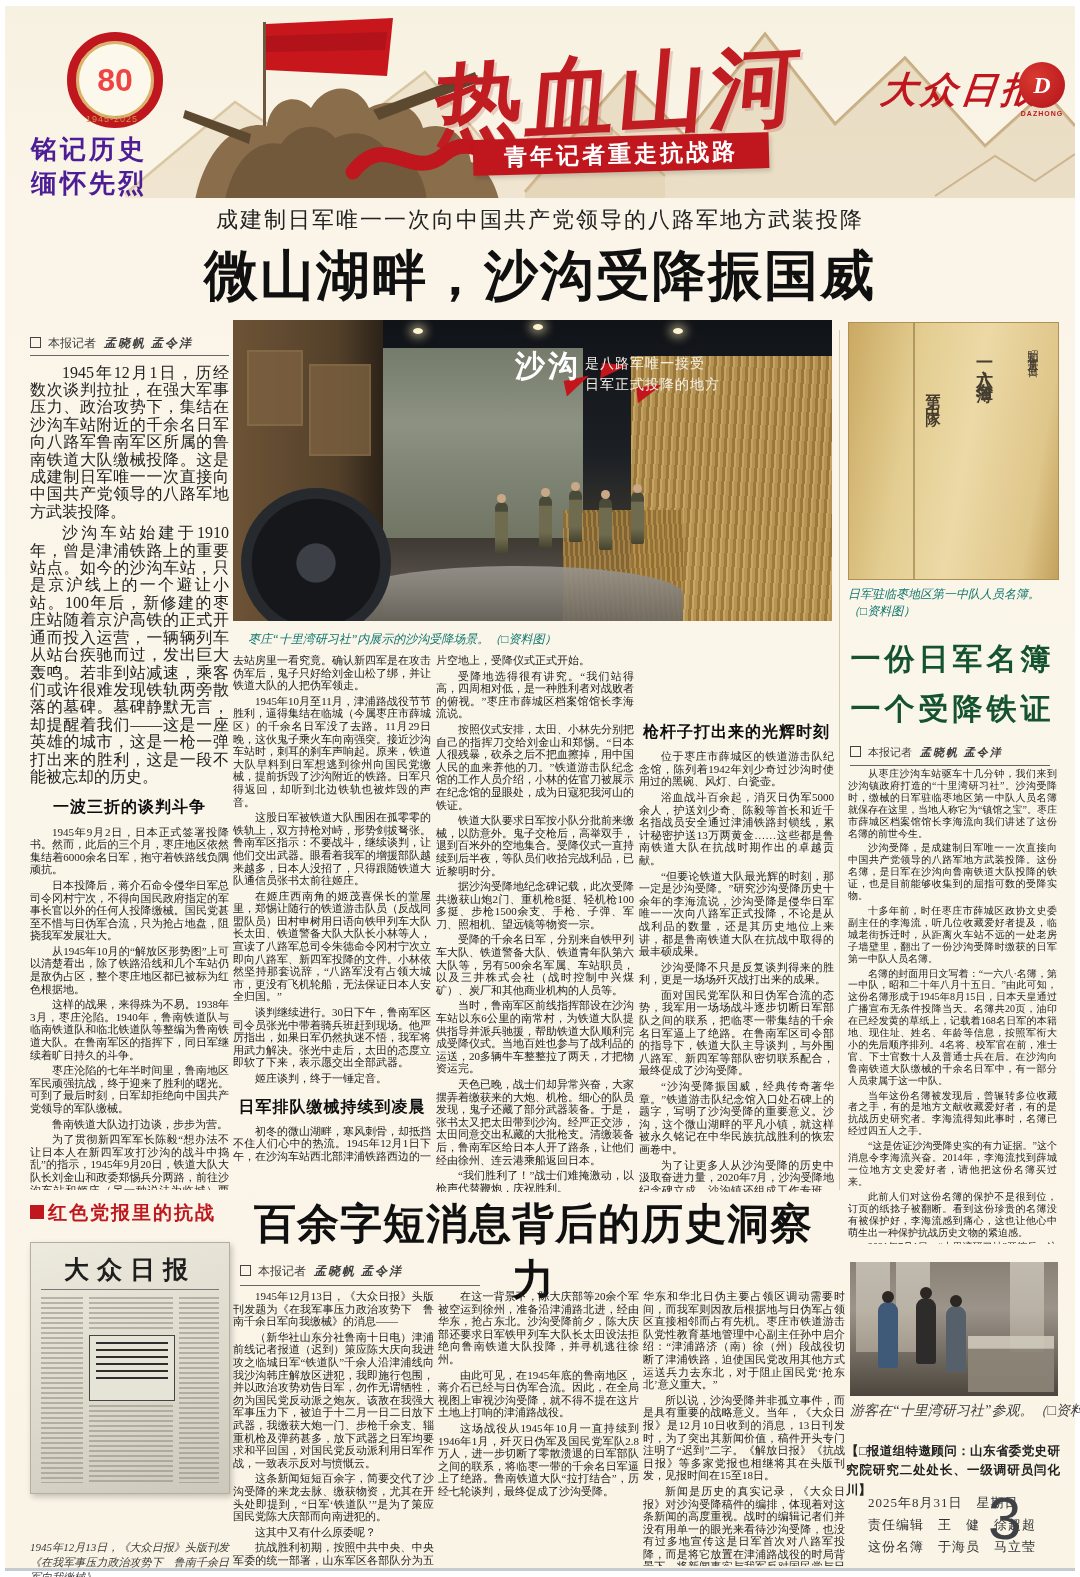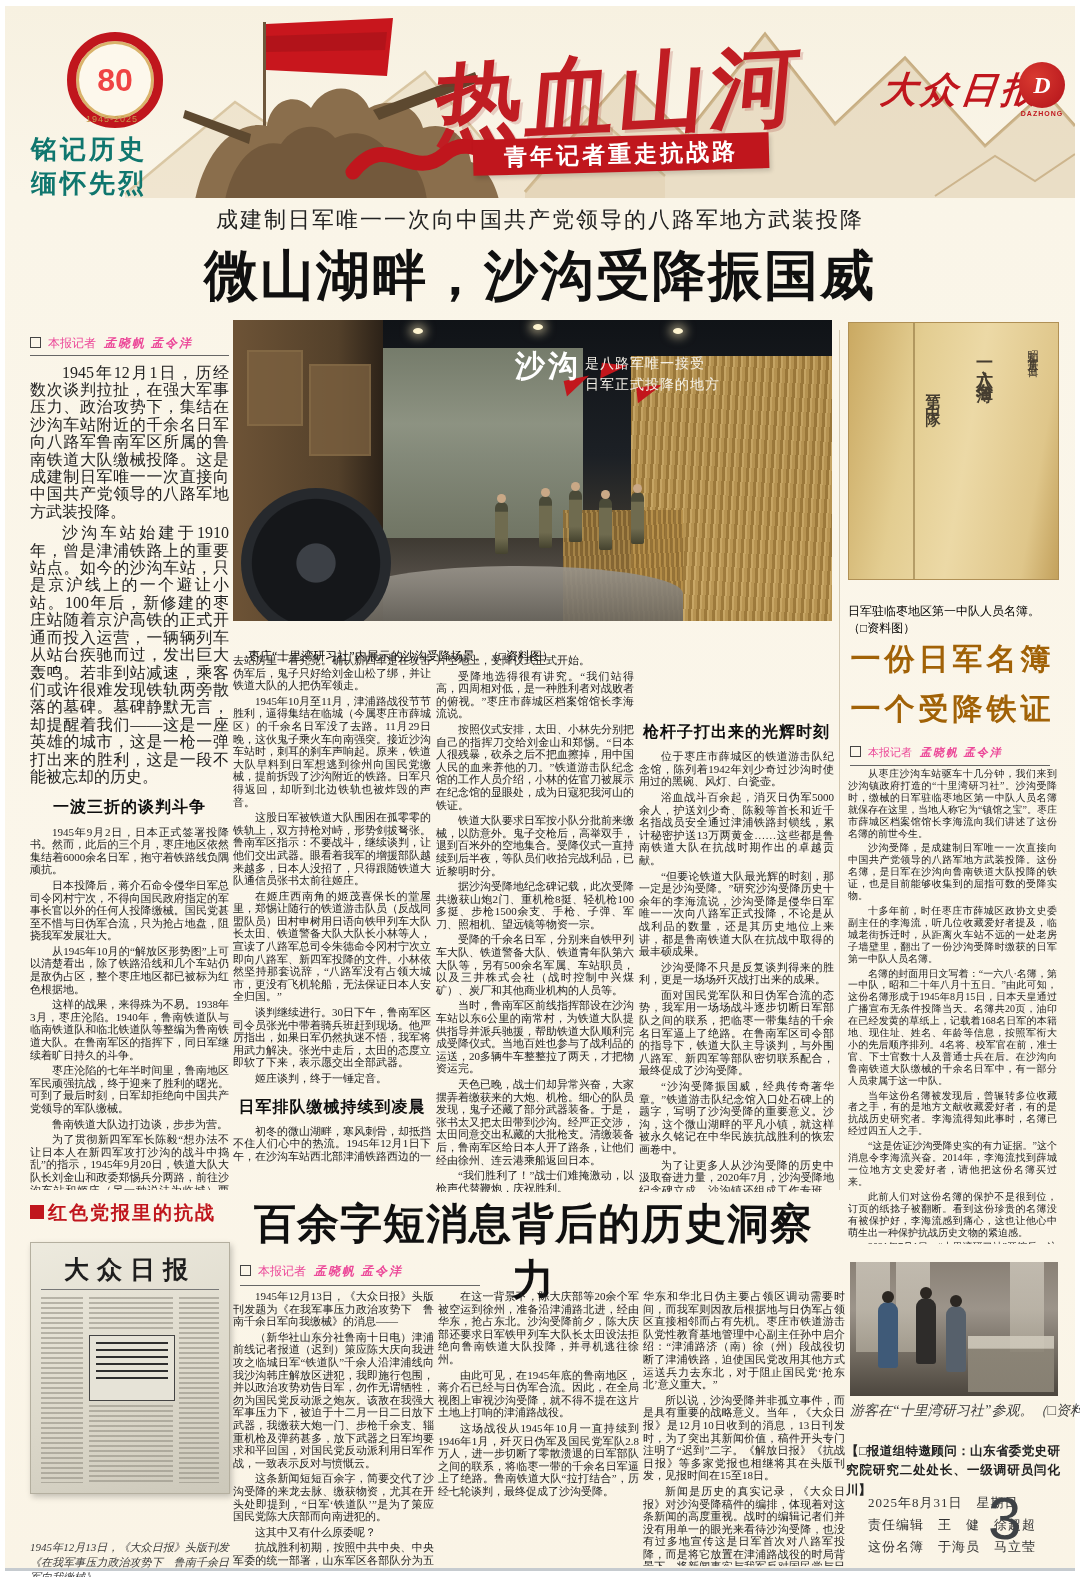--- a/index.html
+++ b/index.html
@@ -11,21 +11,21 @@
   .abs{position:absolute;}
 
   
   .banner{position:absolute;left:5px;top:6px;width:1070px;height:192px;overflow:hidden;}
   .badge-ring{position:absolute;left:62px;top:26px;width:78px;height:78px;border-radius:50%;
               border:9px solid #c0161d;box-shadow:inset 0 0 0 3px #d9b36a;background:#fdf8ec;
               display:flex;align-items:center;justify-content:center;}
   .badge-num{font-family:"Liberation Sans",sans-serif;font-weight:900;font-size:32px;color:#ef4444;}
   .badge-years{position:absolute;left:52px;top:108px;width:110px;text-align:center;
                font-size:9px;letter-spacing:1px;color:#c59a4e;font-family:"Liberation Sans",sans-serif;}
-  .badge-slogan{position:absolute;left:26px;width:170px;text-align:left;color:#0f766e;
+  .badge-slogan{position:absolute;left:26px;width:170px;text-align:left;color:#4c1d95;
                 font-family:"Liberation Sans",sans-serif;font-weight:900;font-size:26px;letter-spacing:3px;}
   .banner-title{position:absolute;left:430px;top:22px;width:660px;white-space:nowrap;
                 font-size:88px;font-weight:900;color:#c01d23;letter-spacing:4px;
                 transform:rotate(-3deg) skewX(-8deg);text-shadow:3px 3px 0 rgba(150,20,20,.18);}
   .banner-sub{position:absolute;left:468px;top:130px;width:296px;height:36px;background:#c0161d;
               transform:rotate(-1.5deg);display:flex;align-items:center;justify-content:center;
               color:#fff;font-family:"Liberation Sans",sans-serif;font-weight:800;
               font-size:23px;letter-spacing:3px;box-shadow:2px 3px 4px rgba(0,0,0,.15);}
   .masthead{position:absolute;left:876px;top:60px;color:#c0161d;font-weight:900;font-style:italic;
             font-size:36px;letter-spacing:4px;transform:skewX(-6deg);}
@@ -44,27 +44,27 @@
             letter-spacing:2px;color:#101010;}
 
   
   .bcol{position:absolute;overflow:hidden;font-size:11px;line-height:12.6px;
         text-align:justify;color:#222;}
   .bcol p{margin:0 0 3px;text-indent:2em;}
   .bcol p.cont{text-indent:0;}
   .bcol h3{font-family:"Liberation Sans",sans-serif;font-weight:800;font-size:16px;
            letter-spacing:1px;text-align:center;margin:12px 0 9px;color:#0e0e0e;line-height:1.2;}
   .intro p{font-size:16px;line-height:17.4px;margin:0 0 4px;}
-  .byline{font-size:12px;color:#ec4899;padding:3px 0 5px;border-bottom:1px solid #666;
+  .byline{font-size:12px;color:#404040;padding:3px 0 5px;border-bottom:1px solid #666;
           margin-bottom:8px;white-space:nowrap;}
   .byline .sq{display:inline-block;width:9px;height:9px;border:1.2px solid #444;
               margin-right:7px;vertical-align:-1px;}
   .byline .names{font-weight:700;font-style:italic;margin-left:8px;letter-spacing:2px;}
   .vrule{position:absolute;width:1px;background:#d4c9b2;}
-  .caption{font-size:12px;line-height:1.4;color:#000000;margin-top:17px;}
+  .caption{font-size:12px;line-height:1.4;color:#0f766e;font-style:italic;}
 
   
   .photo{position:absolute;left:233px;top:320px;width:599px;height:301px;overflow:hidden;
          background:linear-gradient(180deg,#101317 0%,#1c2025 45%,#3a362e 70%,#57514a 88%,#2e2b26 100%);}
   .ph-panel{position:absolute;left:0;top:0;width:150px;height:301px;
             background:linear-gradient(90deg,#6d5336 0%,#53402a 70%,#2c2218 100%);}
   .ph-poster{position:absolute;border:2px solid #8a6f49;background:#7c6140;opacity:.8;}
   .ph-wheel{position:absolute;left:8px;top:168px;width:150px;height:150px;border-radius:50%;
             background:radial-gradient(circle,#3c4046 0 18%,#15171a 19% 60%,#26292d 61% 78%,#0b0c0e 79%);}
   .ph-mural{position:absolute;left:150px;top:28px;width:200px;height:190px;
@@ -89,21 +89,21 @@
   .ph-sub{position:absolute;left:352px;top:33px;color:#f4f1e8;
           font-family:"Liberation Sans",sans-serif;font-size:14px;line-height:21px;letter-spacing:1px;}
 
   
   .docphoto{position:absolute;left:848px;top:322px;width:209px;height:256px;overflow:hidden;
             background:linear-gradient(100deg,#caa962 0%,#e3cd91 30%,#ecd9a6 55%,#dfc68a 85%,#c3a15c 100%);
             border:1px solid #b09055;}
   .doc-vtext{position:absolute;writing-mode:vertical-rl;color:#453d30;}
   .doc-fold{position:absolute;left:64px;top:0;width:2px;height:256px;background:rgba(120,90,40,.45);}
   .doc-headline{position:absolute;left:848px;top:634px;width:209px;text-align:center;
-                font-weight:700;font-size:30px;letter-spacing:4px;line-height:50px;color:#a16207;}
+                font-weight:700;font-size:30px;letter-spacing:4px;line-height:50px;color:#14532d;}
   .rcol{position:absolute;left:848px;top:768px;width:209px;height:476px;overflow:hidden;
         font-size:10px;line-height:11.9px;text-align:justify;color:#222;}
   .rcol p{margin:0 0 3px;text-indent:2em;}
 
   
   .red-title{position:absolute;left:30px;top:1200px;color:#c0161d;
              font-family:"Liberation Sans",sans-serif;font-weight:900;font-size:19px;letter-spacing:2px;}
   .red-title .blk{display:inline-block;width:14px;height:14px;background:#c0161d;margin-right:4px;}
   .oldpaper{position:absolute;left:30px;top:1242px;width:198px;height:250px;overflow:hidden;
             background:linear-gradient(160deg,#edeade 0%,#ddd9cb 55%,#ccc8ba 100%);

